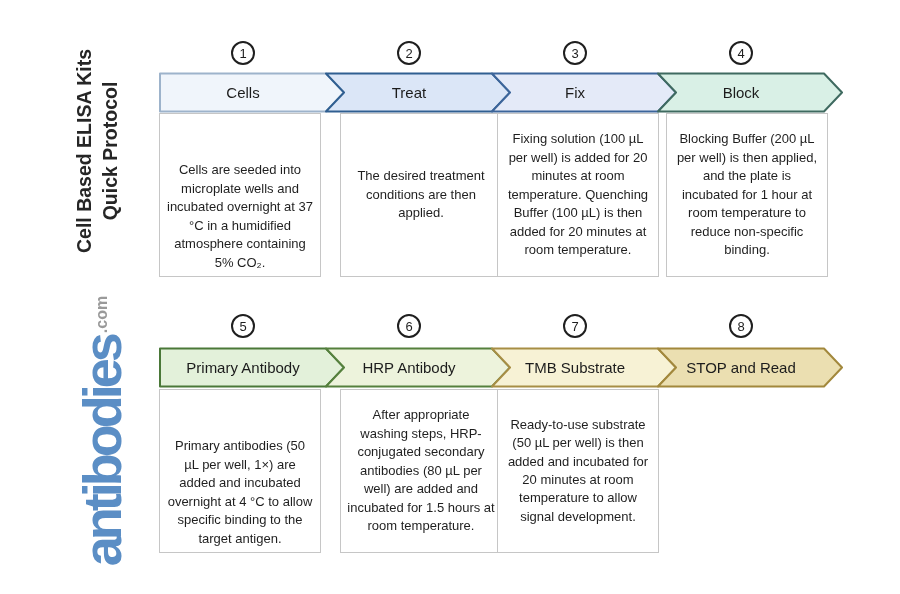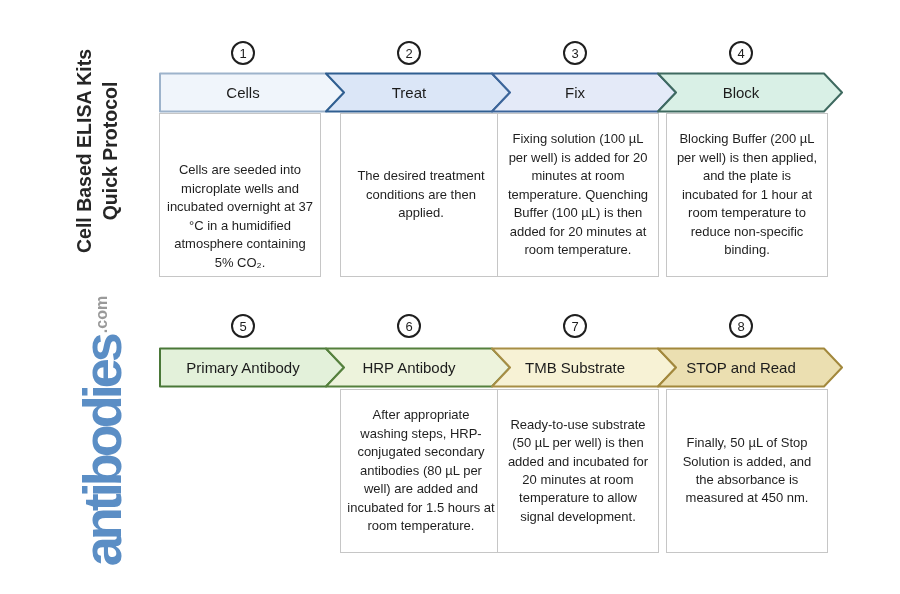--- a/index.html
+++ b/index.html
@@ -119,23 +119,23 @@
     <polygon points="1,1.5 167,1.5 185,20.5 167,39.5 1,39.5" fill="#e3f1da" stroke="#4a7838"></polygon>
     <polygon points="167,1.5 333,1.5 351,20.5 333,39.5 167,39.5 185,20.5" fill="#edf3dc" stroke="#55803d"></polygon>
     <polygon points="333,1.5 499,1.5 517,20.5 499,39.5 333,39.5 351,20.5" fill="#f7f2d5" stroke="#a78e45"></polygon>
     <polygon points="499,1.5 665,1.5 683,20.5 665,39.5 499,39.5 517,20.5" fill="#ebdfb1" stroke="#a2883c"></polygon>
     <text class="arrow-label" x="84" y="25.5" text-anchor="middle">Primary Antibody</text>
     <text class="arrow-label" x="250" y="25.5" text-anchor="middle">HRP Antibody</text>
     <text class="arrow-label" x="416" y="25.5" text-anchor="middle">TMB Substrate</text>
     <text class="arrow-label" x="582" y="25.5" text-anchor="middle">STOP and Read</text>
   </svg>
 
+  <div class="desc-box r2 c1">
+      <span>Primary antibodies (50 µL per well, 1×) are added and incubated overnight at 4 °C to allow specific binding to the target antigen.</span>
+    </div>
   <div class="desc-box r2 c2">
       <span>After appropriate washing steps, HRP-conjugated secondary antibodies (80 µL per well) are added and incubated for 1.5 hours at room temperature.</span>
     </div>
   <div class="desc-box r2 c3">
       <span>Ready-to-use substrate (50 µL per well) is then added and incubated for 20 minutes at room temperature to allow signal development.</span>
     </div>
-  <div class="desc-box r2 c4">
-      <span>Finally, 50 µL of Stop Solution is added, and the absorbance is measured at 450 nm.</span>
-    </div>
 
 </div>
 
 </body></html>

